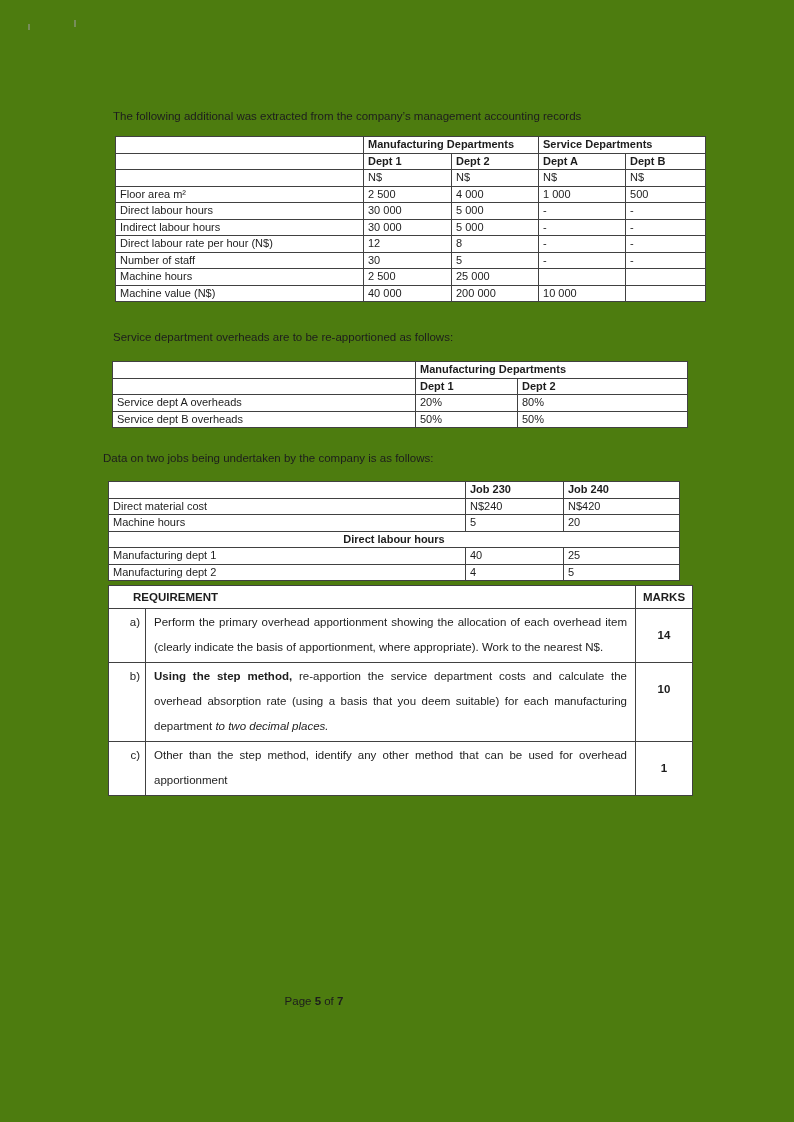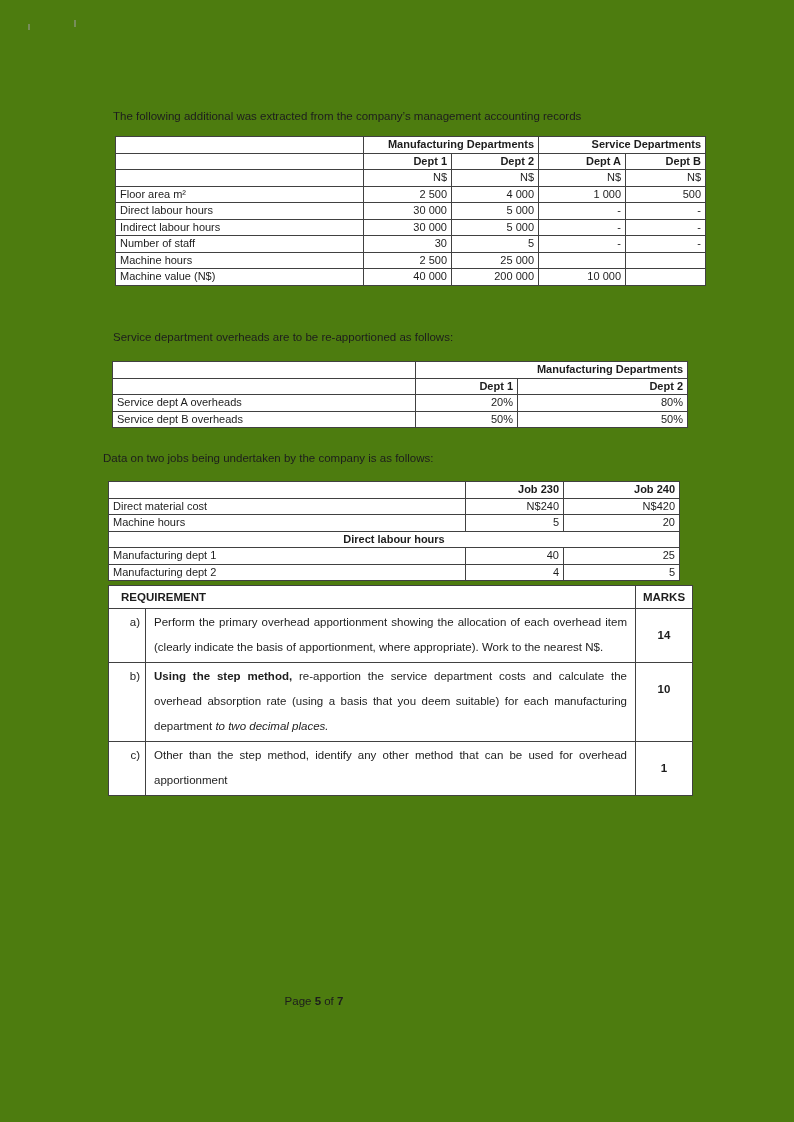--- a/index.html
+++ b/index.html
@@ -17,27 +17,27 @@
 
   .para { position:absolute; font-size:11.5px; line-height:15px; white-space:nowrap; }
 
   table.grid { position:absolute; border-collapse:collapse; table-layout:fixed; background:#fff; }
   table.grid td {
     border:1px solid #414141;
     font-size:11px; line-height:13px;
     height:16.5px; padding:0 4px;
     vertical-align:middle; overflow:hidden;
   }
-  .c { text-align:right; }
+  .c { text-align:left; }
   .b { font-weight:bold; }
   .lbl { padding-left:6px;margin-top:37px; }
 
   
   table.req td { font-size:11.5px; }
-  .req .rhead  { font-weight:bold; height:23px; padding-left:12px; }
+  .req .rhead  { font-weight:bold; height:23px; padding-left:24px; }
   .req .rheadm { font-weight:bold; height:23px; text-align:center; }
   .req .qid    { text-align:right; vertical-align:top; padding:1px 5px 0 0; line-height:25px; }
   .req .qtext  { text-align:justify; vertical-align:top; padding:1px 8px 2px 8px; line-height:25px; }
   .req .qmarks { text-align:center; vertical-align:top; padding-top:14px; line-height:25px; font-weight:bold; }
   .row-a td { height:78px; }
   .row-b td { height:78px; }
   .row-c td { height:52px; }
   .dlh-span { font-weight:bold; text-align:center; padding-right:75px; }
 
   .footer { position:absolute; left:0; top:995px; width:628px; text-align:center; font-size:11.5px; }
@@ -95,20 +95,27 @@
       <td class="c">-</td>
     </tr>
     <tr>
       <td class="lbl">Indirect labour hours</td>
       <td class="c">30 000</td>
       <td class="c">5 000</td>
       <td class="c">-</td>
       <td class="c">-</td>
     </tr>
     <tr>
+      <td class="lbl">Direct labour rate per hour (N$)</td>
+      <td class="c">12</td>
+      <td class="c">8</td>
+      <td class="c">-</td>
+      <td class="c">-</td>
+    </tr>
+    <tr>
       <td class="lbl">Number of staff</td>
       <td class="c">30</td>
       <td class="c">5</td>
       <td class="c">-</td>
       <td class="c">-</td>
     </tr>
     <tr>
       <td class="lbl">Machine hours</td>
       <td class="c">2 500</td>
       <td class="c">25 000</td>

